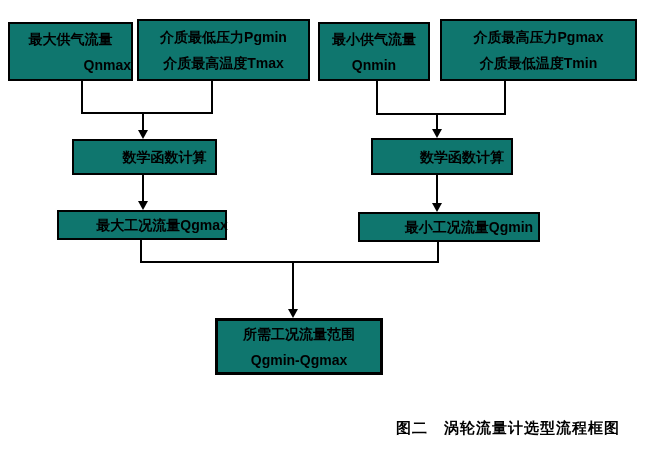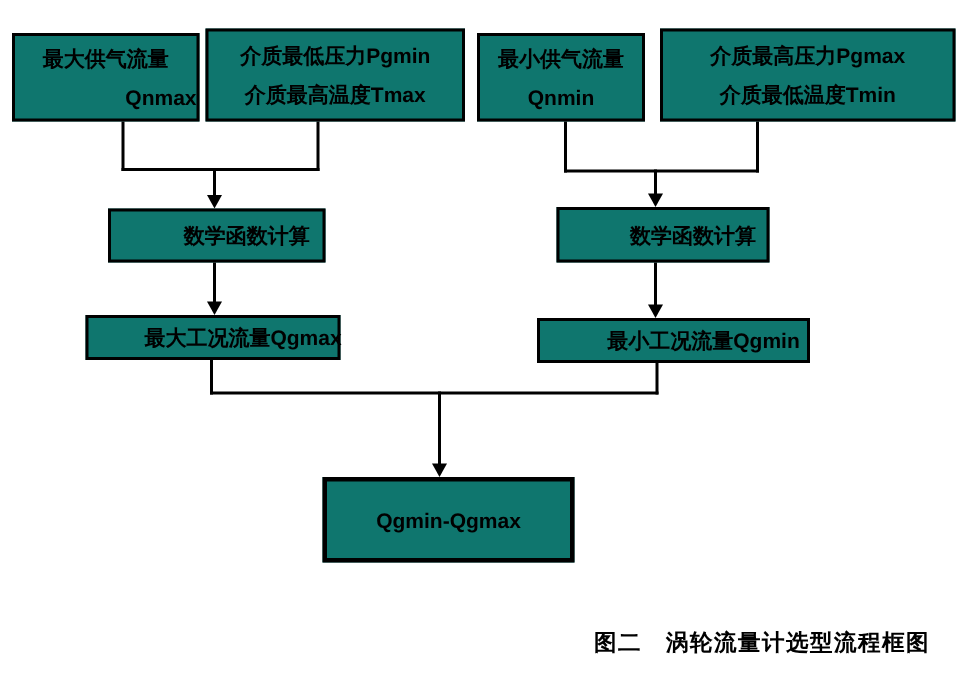--- a/index.html
+++ b/index.html
@@ -155,18 +155,19 @@
     <span class="bline l1">最小工况流量Qgmin</span>
   </div>
 
   <div class="vline" id="stub-g"></div>
   <div class="vline" id="stub-h"></div>
   <div class="hline" id="merge-b"></div>
   <div class="vline" id="drop-b"></div>
   <div class="arrowhead" id="ah-b"></div>
 
   <div class="box" id="box-result">
+    <span class="bline l1">所需工况流量范围</span>
     <span class="bline l2">Qgmin-Qgmax</span>
   </div>
 
   <div id="caption">图二　涡轮流量计选型流程框图</div>
 
 </div>
 
 </body></html>

